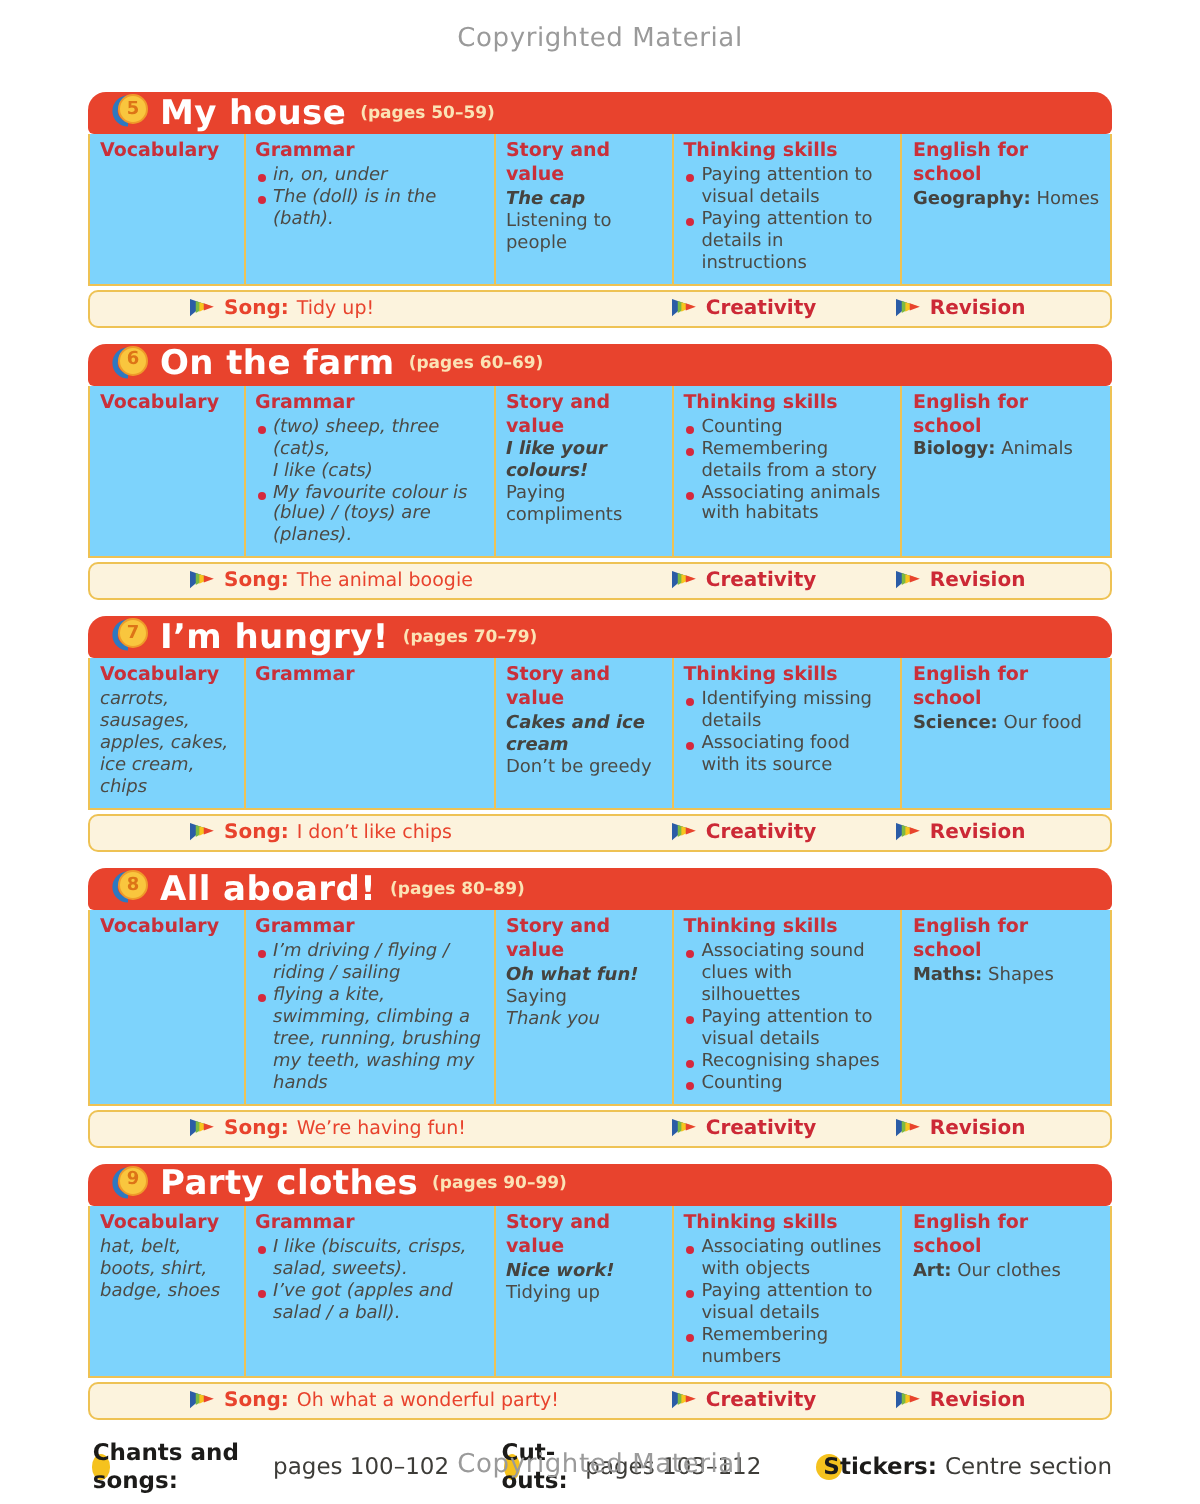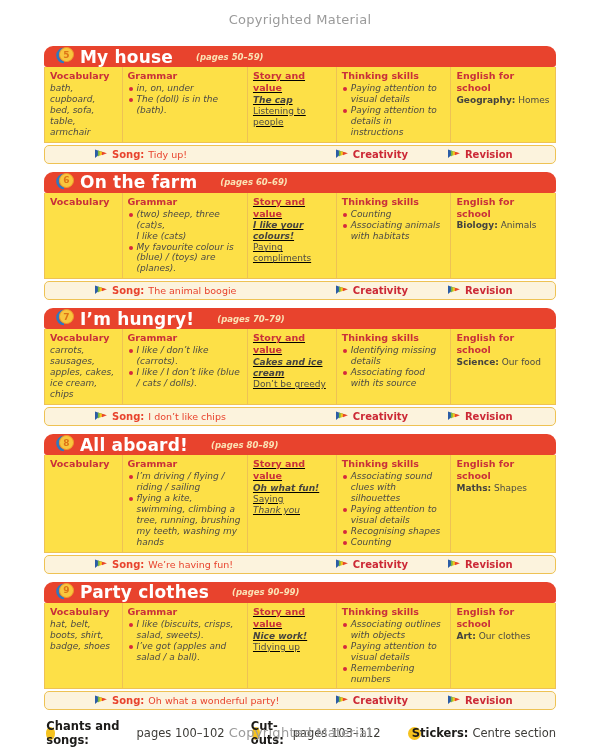--- a/index.html
+++ b/index.html
@@ -24,38 +24,38 @@
   }
   .badge { position:relative; width:27px; height:19px; flex:0 0 27px; top:-1px; }
   .badge svg { position:absolute; left:0; top:1px; }
   .badge-num {
     position:absolute; left:10px; top:1px; width:15px; height:15px;
     background:#f9c63e; border:1.5px solid #ef9b2a; border-radius:50%;
     color:#dd7417; font-size:9px; font-weight:bold;
     display:flex; align-items:center; justify-content:center;
   }
   .unit-title { color:#fff; font-weight:bold; font-size:17px; margin-left:4px; letter-spacing:.2px; }
-  .unit-pages { color:#fbe3b5; font-size:8.5px; font-weight:bold; margin-left:23px;font-style:italic; }
+  .unit-pages { color:#fbe3b5; font-size:8.5px; font-weight:bold; margin-left:7px; }
 
   .unit-body {
-    display:flex; background:#fde047;
+    display:flex; background:#7dd3fc;
     border:1.5px solid #eec254; border-top:none;
   }
   .col { padding:3px 5px 4px 5px; border-right:1.5px solid #eec254; }
   .col:last-child { border-right:none; }
   .col-vocab  { width:15.2%; }
   .col-gram   { width:24.6%; }
-  .col-story  { width:17.4%;text-decoration:underline; }
+  .col-story  { width:17.4%; }
   .col-think  { width:22.5%; }
   .col-school { width:20.3%; }
   .col-head { color:#c9303a; font-weight:bold; font-size:9.5px; line-height:1.25; margin-bottom:1px; }
   .txt { font-size:9px; line-height:1.22; color:#4c4a45; }
   .ital { font-style:italic; }
   .bullets { list-style:none; }
-  .bullets li { position:relative; padding-left:9px; font-size:9px; line-height:1.22; color:#4c4a45;font-style:italic; }
+  .bullets li { position:relative; padding-left:9px; font-size:9px; line-height:1.22; color:#4c4a45; }
   .bullets li::before { content:''; position:absolute; left:1px; top:4px;
     width:4px; height:4px; border-radius:50%; background:#d5293d; }
   .gram li { font-style:italic; white-space:pre-line; }
   .story-title { font-weight:bold; font-style:italic; font-size:9px; line-height:1.22; color:#45433f; }
   .school-line b { color:#45433f; }
 
   .song-row {
     margin-top:2px; height:19px; background:#fcf3dd;
     border:1.5px solid #eec254; border-radius:5px;
     display:flex; align-items:center; padding:0 6px;
@@ -106,21 +106,20 @@
               <use href="#rainbow"></use>
             </svg>
           <span class="badge-num">5</span>
         </span>
         <span class="unit-title">My house</span>
         <span class="unit-pages">(pages 50–59)</span>
       </header>
       <div class="unit-body">
         <div class="col col-vocab">
           <div class="col-head">Vocabulary</div>
-          <div class="txt ital">bath, cupboard, bed, sofa, table, armchair</div>
         </div>
         <div class="col col-gram">
           <div class="col-head">Grammar</div>
           <ul class="bullets gram">
             <li>in, on, under</li>
             <li>The (doll) is in the (bath).</li>
           </ul>
         </div>
         <div class="col col-story">
           <div class="col-head">Story and value</div>
@@ -189,20 +188,21 @@
         <div class="col col-story">
           <div class="col-head">Story and value</div>
           <div class="story-title">I like your colours!</div>
           <div class="txt">Paying compliments</div>
           <div class="txt ital"></div>
         </div>
         <div class="col col-think">
           <div class="col-head">Thinking skills</div>
           <ul class="bullets">
             <li>Counting</li>
+            <li>Remembering details from a story</li>
             <li>Associating animals with habitats</li>
           </ul>
         </div>
         <div class="col col-school">
           <div class="col-head">English for school</div>
           <div class="txt school-line"><b>Biology:</b> <span>Animals</span></div>
         </div>
       </div>
       <div class="song-row">
         <span class="song-left">
@@ -238,24 +238,20 @@
         <span class="unit-title">I’m hungry!</span>
         <span class="unit-pages">(pages 70–79)</span>
       </header>
       <div class="unit-body">
         <div class="col col-vocab">
           <div class="col-head">Vocabulary</div>
           <div class="txt ital">carrots, sausages, apples, cakes, ice cream, chips</div>
         </div>
         <div class="col col-gram">
           <div class="col-head">Grammar</div>
-          <ul class="bullets gram">
-            <li>I like / don’t like (carrots).</li>
-            <li>I like / I don’t like (blue / cats / dolls).</li>
-          </ul>
         </div>
         <div class="col col-story">
           <div class="col-head">Story and value</div>
           <div class="story-title">Cakes and ice cream</div>
           <div class="txt">Don’t be greedy</div>
           <div class="txt ital"></div>
         </div>
         <div class="col col-think">
           <div class="col-head">Thinking skills</div>
           <ul class="bullets">

